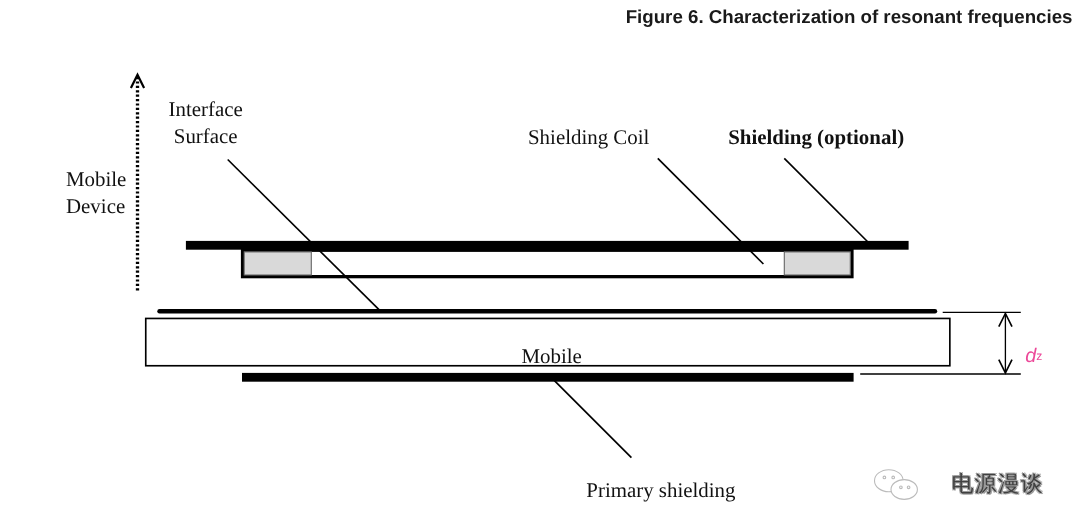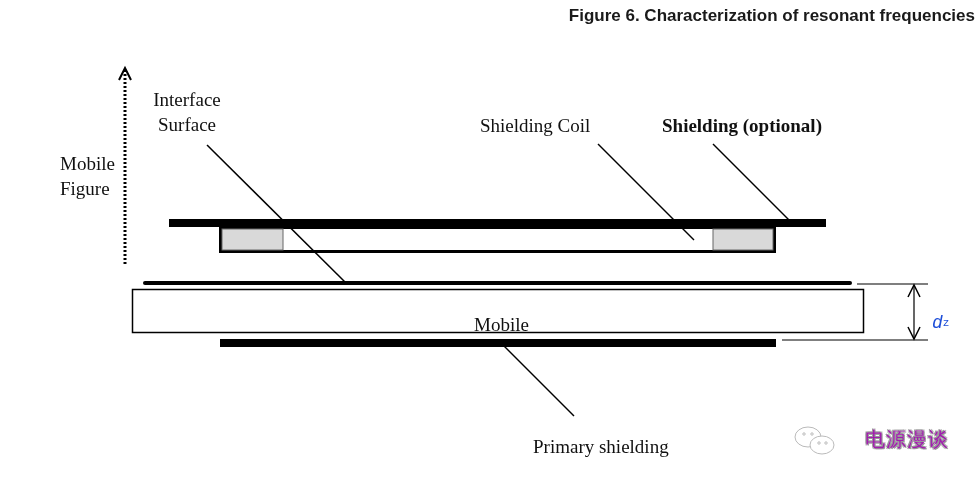--- a/index.html
+++ b/index.html
@@ -5,25 +5,25 @@
     html, body { margin: 0; padding: 0; background: #ffffff; }
     body { width: 975px; height: 483px; position: relative; overflow: hidden; }
     .title {
       position: absolute; left: 0; top: 6px; width: 975px; text-align: right;
       font-family: "Liberation Sans", sans-serif; font-weight: bold; font-size: 17px; color: #1a1a1a;
     }
     .lbl {
       position: absolute; font-family: "Liberation Serif", serif; font-size: 19px; color: #111;
       line-height: 25px; white-space: nowrap;
     }
-    .dz { position: absolute; font-family: Liberation Mono, monospace; font-style: italic; font-size: 18px; color: #1d4ed8; }
+    .dz { position: absolute; font-family: Liberation Sans, sans-serif; font-style: italic; font-size: 18px; color: #ec4899; }
     .dz sub { font-size: 11px; font-style: normal; vertical-align: 2px; }
     .wm {
       position: absolute; left: 845px; top: 426px; font-family: "DejaVu Sans", sans-serif;
-      font-size: 20px; color: #a21caf; letter-spacing: 1px;
+      font-size: 20px; color: #404040; letter-spacing: 1px;
       text-shadow: -1px -1px 0 #999, 1px 1px 0 #999, 1px -1px 0 #bbb, -1px 1px 0 #bbb;
       padding-left: 20px;
     }
     svg.diagram { position: absolute; left: 0; top: 0; }
   </style>
 </head>
 <body>
 
 <div class="title">Figure 6. Characterization of resonant frequencies</div>
 
@@ -69,21 +69,21 @@
   </g>
 </svg>
 
 <div class="lbl" style="left:143px; top:87px; text-align:center; width:88px;">
   <div>Interface</div>
   <div>Surface</div>
 </div>
 
 <div class="lbl" style="left:60px; top:151px; text-align:left;">
   <div>Mobile</div>
-  <div>Figure</div>
+  <div>Device</div>
 </div>
 
 <div class="lbl" style="left:480px; top:113px;">Shielding Coil</div>
 <div class="lbl" style="left:662px; top:113px;font-weight:bold;">Shielding (optional)</div>
 <div class="lbl" style="left:474px; top:312px;">Mobile</div>
 <div class="lbl" style="left:509px; top:434px;margin-left:24px;">Primary shielding</div>
 
 <div class="dz" style="left:932px; top:313px;"><span>d</span><sub>z</sub></div>
 
 <div class="wm">电源漫谈</div>

